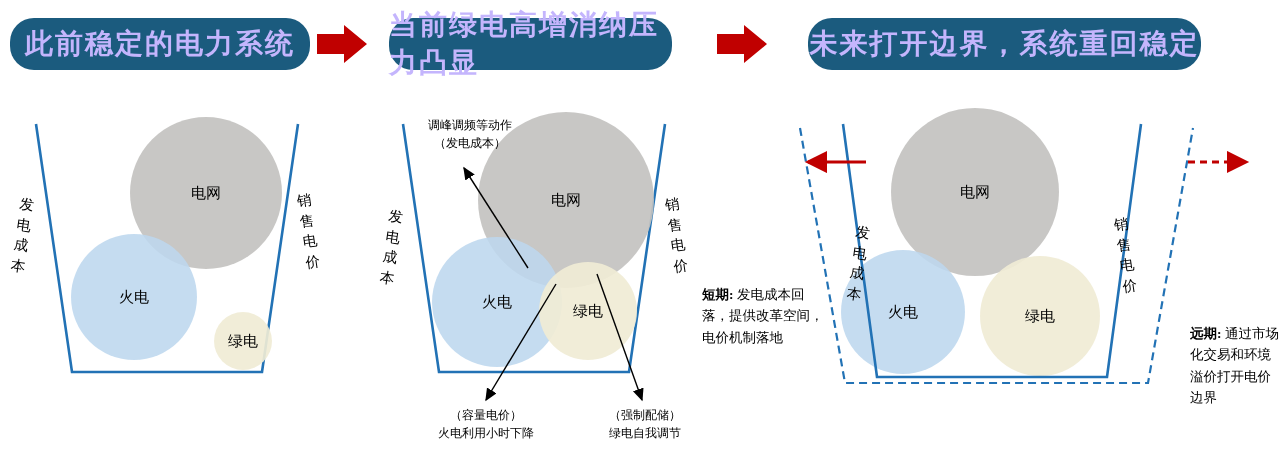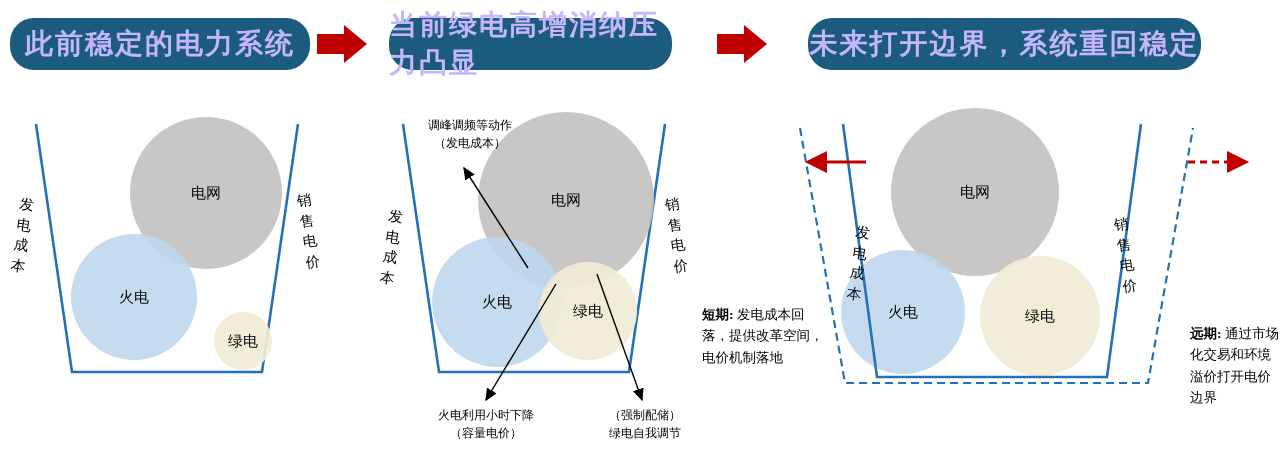--- a/index.html
+++ b/index.html
@@ -42,21 +42,21 @@
 
   
   .ann { position:absolute; text-align:center; font-size:12px; line-height:1.5; }
   #ann-aux     { left:406px; top:116px; width:128px; }
   #ann-thermal { left:416px; top:406px; width:140px; }
   #ann-green   { left:580px; top:406px; width:130px; }
 
   
   .note { position:absolute; font-size:13.5px; line-height:1.58; }
   .note b { font-weight:bold; }
-  #note-short { left:702px;  top:304px; width:128px; }
+  #note-short { left:702px;  top:284px; width:128px; }
   #note-long  { left:1190px; top:291px; width:91px;margin-top:32px; }
 </style>
 </head>
 <body>
 
 <div class="canvas">
 
   <div class="hbox" id="hbox1">此前稳定的电力系统</div>
   <svg class="harrow" id="harrow1" viewBox="0 0 50 42">
     <polygon points="0,11 27,11 27,2 50,21 27,40 27,31 0,31" style="fill:var(--arrow-red,#C00000)"></polygon>
@@ -119,22 +119,22 @@
   <div class="vlabel" id="vl-p2-left">发电成本</div>
   <div class="vlabel" id="vl-p2-right">销售电价</div>
   <div class="vlabel" id="vl-p3-left">发电成本</div>
   <div class="vlabel" id="vl-p3-right">销售电价</div>
 
   <div class="ann" id="ann-aux">
     <div>调峰调频等动作</div>
     <div>（发电成本）</div>
   </div>
   <div class="ann" id="ann-thermal">
+    <div>（容量电价）</div>
     <div>火电利用小时下降</div>
-    <div>（容量电价）</div>
   </div>
   <div class="ann" id="ann-green">
     <div>（强制配储）</div>
     <div>绿电自我调节</div>
   </div>
 
   <div class="note" id="note-short">
     <b>短期:</b><span> 发电成本回落，提供改革空间，电价机制落地</span>
   </div>
   <div class="note" id="note-long">

